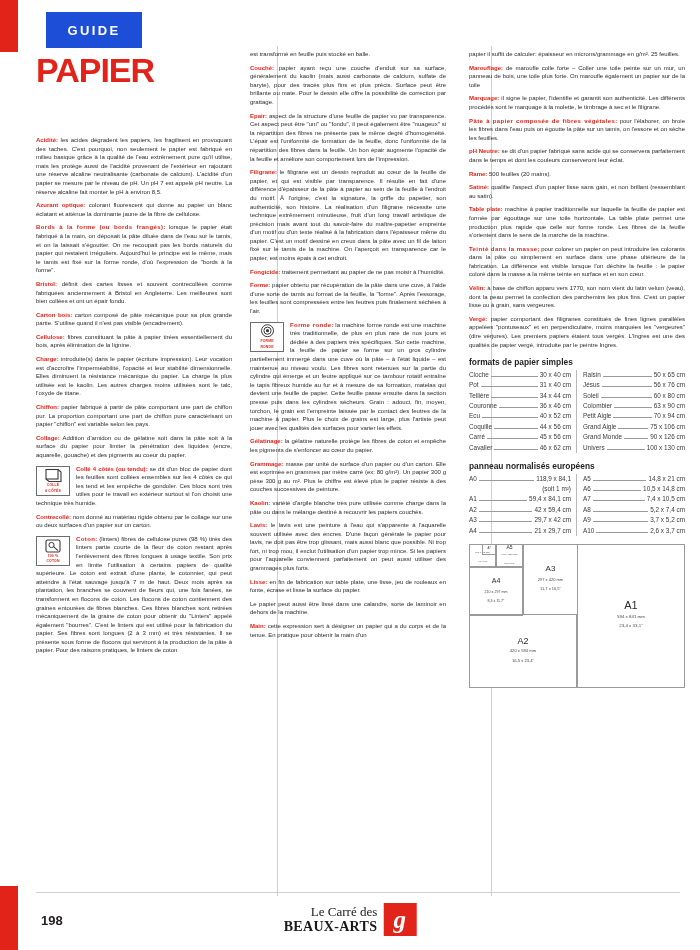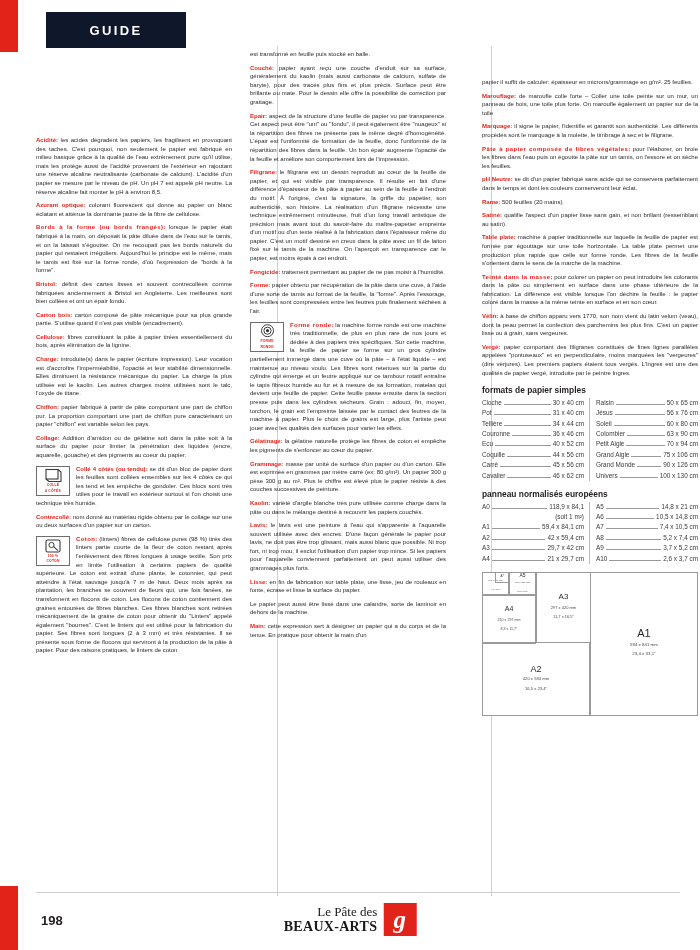--- a/index.html
+++ b/index.html
@@ -17,22 +17,22 @@
   .red-edge-top {
     position: absolute; left: 0; top: 0; width: 18px; height: 52px;
     background: #e2231a;
   }
   .red-edge-bottom {
     position: absolute; left: 0; bottom: 0; width: 18px; height: 64px;
     background: #e2231a;
   }
   .guide-tab {
     position: absolute; left: 46px; top: 12px;
-    width: 140px; height: 36px;
-    background: #0f172a;
+    width: 96px; height: 36px;
+    background: #1d4ed8;
     color: #ffffff;
     font-size: 13px; font-weight: bold; letter-spacing: 2.4px;
     display: flex; align-items: center; justify-content: center;
   }
 
   
   .masthead { position: absolute; left: 36px; top: 52px; width: 210px; }
   .masthead .l1 {
     font-size: 34px; font-weight: bold; letter-spacing: -1px;
     color: #231f20; line-height: 1.02;
@@ -45,21 +45,21 @@
   
   .cols { position: absolute; left: 36px; top: 0; width: 644px; height: 903px; }
   .col {
     position: absolute; top: 0;
     font-size: 6.0px; line-height: 8.6px;
     text-align: justify;
     color: #2b2b2b;
   }
   .col1 { left: 0px;   width: 196px; padding-top: 136px; }
   .col2 { left: 214px; width: 196px; padding-top: 50px; }
-  .col3 { left: 446px; width: 216px; padding-top: 78px; }
+  .col3 { left: 433px; width: 216px; padding-top: 50px; }
 
   .vrule {
     position: absolute; top: 46px; width: 1px; height: 850px;
     background: #cfcfcf;
   }
   .vrule.v1 { left: 241px; }
   .vrule.v2 { left: 455px; }
 
   p.e { margin: 0 0 5px 0; }
   p.cont { margin: 0 0 5px 0; }
@@ -173,20 +173,21 @@
 </style>
 </head>
 <body>
 
 <div class="red-edge-top"></div>
 <div class="red-edge-bottom"></div>
 
 <div class="guide-tab">GUIDE</div>
 
 <div class="masthead">
+  <div class="l2">PAPIER</div>
 </div>
 
 <div class="cols">
   <div class="vrule v1"></div>
   <div class="vrule v2"></div>
 
   <div class="col col1">
     <div id="c1-entries">
         <p class="e"><span class="term">Acidité</span><span class="term">:</span><span> les acides dégradent les papiers, les fragilisent en provoquant des taches. C'est pourquoi, non seulement le papier est fabriqué en milieu basique grâce à la qualité de l'eau extrêmement pure qu'il utilise, mais les protège aussi de l'acidité provenant de l'extérieur en rajoutant une réserve alcaline neutralisante (carbonate de calcium). L'acidité d'un papier se mesure par le niveau de pH. Un pH 7 est appelé pH neutre. La réserve alcaline fait monter le pH à environ 8,5.</span></p>
         <p class="e"><span class="term">Azurant optique</span><span class="term">:</span><span> colorant fluorescent qui donne au papier un blanc éclatant et atténue la dominante jaune de la fibre de cellulose.</span></p>
@@ -473,17 +474,17 @@
         <span class="nm">A7</span>
       </div>
     </div>
   </div>
 </div>
 
 <div class="footer-rule"></div>
 <div class="pagenum">198</div>
 <div class="brand">
   <div class="brand-words">
-    <div class="b1">Le Pâte des</div>
+    <div class="b1">Le Carré des</div>
     <div class="b2">BEAUX-ARTS</div>
   </div>
   <div class="brand-mark">g</div>
 </div>
 
 </body></html>

